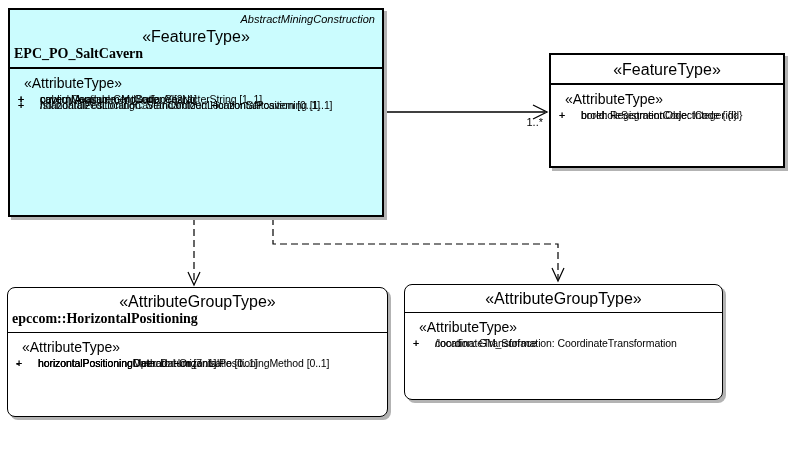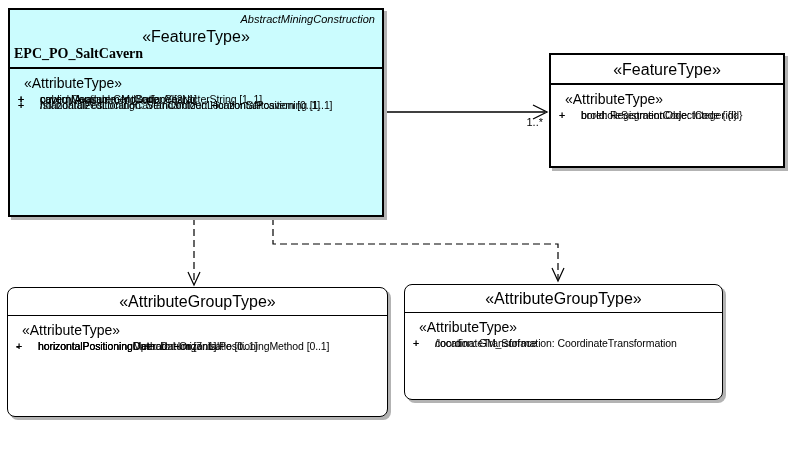--- a/index.html
+++ b/index.html
@@ -104,20 +104,21 @@
     </div>
   </div>
 
   <div class="edge-labels">
     <div>1..*</div>
   </div>
 
   <div class="uml-box thin-sep" style="left:7px;top:287px;width:381px;height:130px;">
     <div class="hdr" style="padding-top:6px;">
       <div class="stereo">«AttributeGroupType»</div>
+      <div class="cname">epccom::HorizontalPositioning</div>
     </div>
     <div class="body">
       <div class="sect-head">«AttributeType»</div>
       <div class="row">
         <span class="vis">+</span>
         <span class="txt">horizontalPositioningDate: Datum [7..1]</span>
       </div>
       <div class="row">
         <span class="vis">+</span>
         <span class="txt">horizontalPositioningMethod: HorizontalPositioningMethod [0..1]</span>

